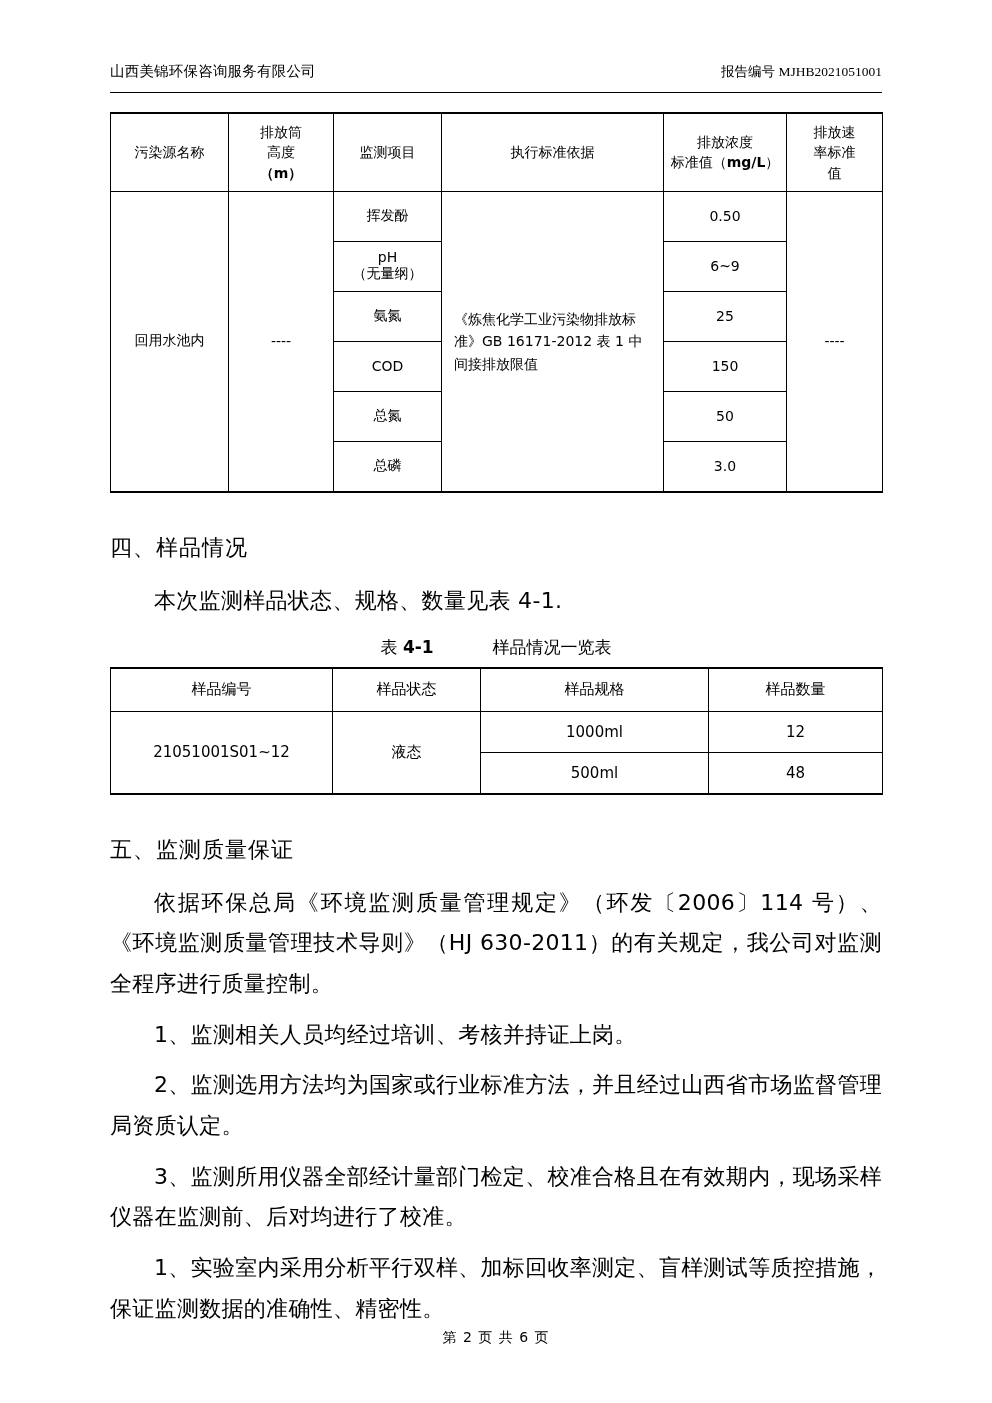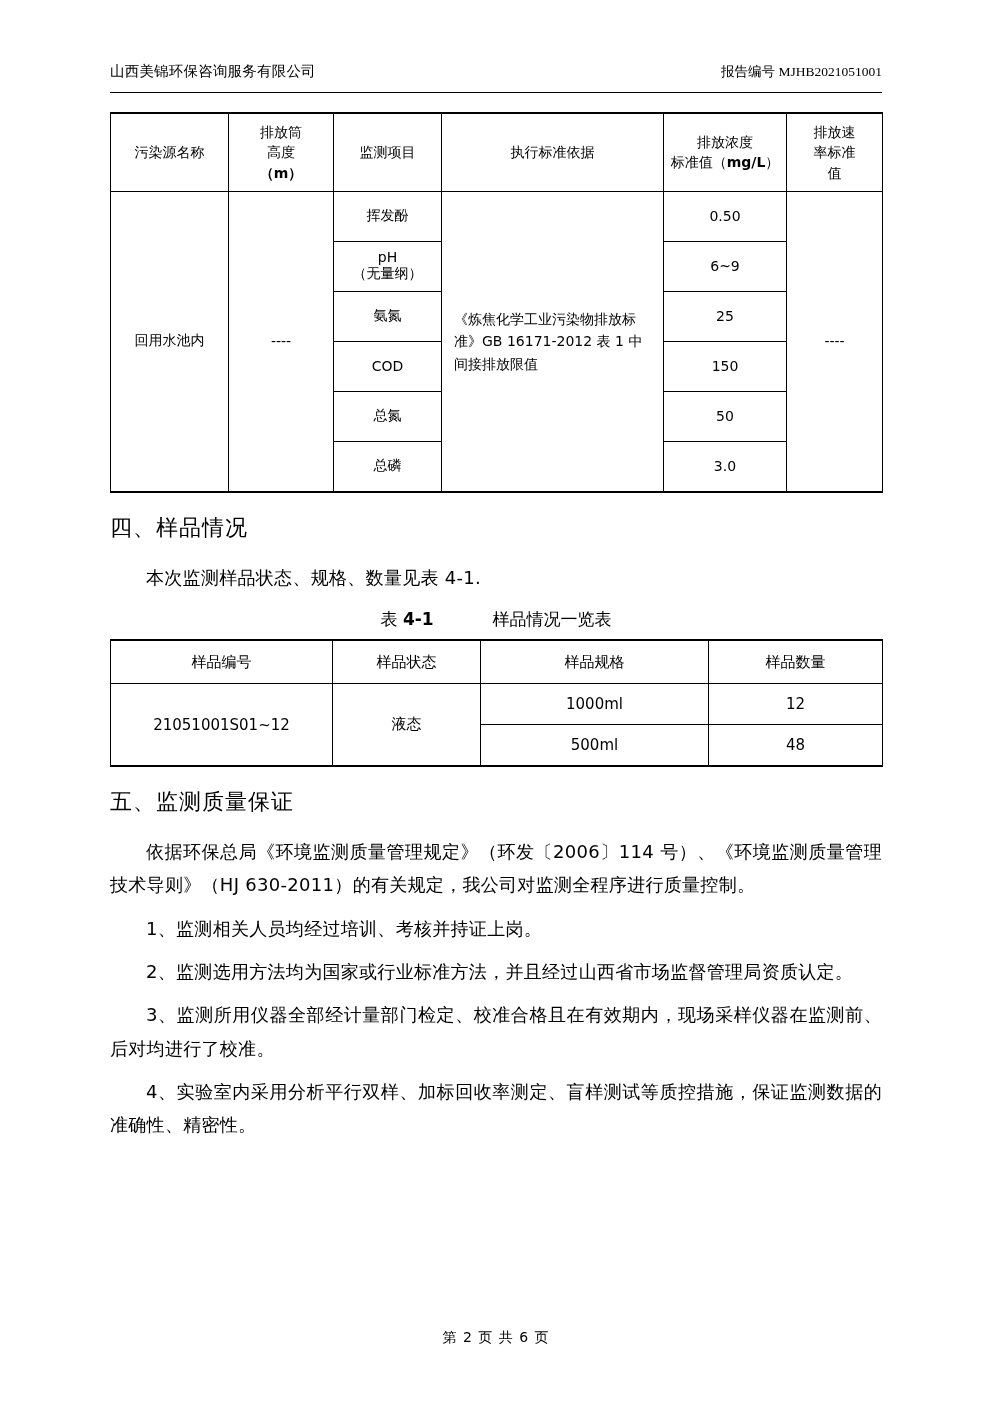--- a/index.html
+++ b/index.html
@@ -89,26 +89,26 @@
     line-height: 1.6;
     font-size: 14px;
   }
   .bold { font-weight: bold; }
 
   
   h2.section {
     font-family: "DejaVu Sans", "Liberation Sans", sans-serif;
     font-size: 22px;
     font-weight: normal;
-    margin: 20px 0 0 0;
+    margin: 40px 0 0 0;
     letter-spacing: 1px;
   }
   p.body {
     font-family: "DejaVu Sans", "Liberation Sans", sans-serif;
-    font-size: 18px;
+    font-size: 22px;
     line-height: 1.85;
     margin: 18px 0 0 0;
     text-indent: 2em;
     text-align: justify;
     letter-spacing: 0.3px;
   }
   p.tight { margin-top: 10px; }
   .table-caption {
     font-family: "DejaVu Sans", "Liberation Sans", sans-serif;
     font-size: 17px;
@@ -247,21 +247,21 @@
           <td>48</td>
         </tr>
       </tbody>
     </table>
 
     <h2 class="section">五、监测质量保证</h2>
     <p class="body">依据环保总局《环境监测质量管理规定》（环发〔2006〕114 号）、《环境监测质量管理技术导则》（HJ 630-2011）的有关规定，我公司对监测全程序进行质量控制。</p>
     <p class="body tight">1、监测相关人员均经过培训、考核并持证上岗。</p>
     <p class="body tight">2、监测选用方法均为国家或行业标准方法，并且经过山西省市场监督管理局资质认定。</p>
     <p class="body tight">3、监测所用仪器全部经计量部门检定、校准合格且在有效期内，现场采样仪器在监测前、后对均进行了校准。</p>
-    <p class="body tight">4、实验室内采用分析平行双样、加标回收率测定、盲样测试等质控措施，保证监测数据的准确性、精密性。</p>
+    <p class="body tight">1、实验室内采用分析平行双样、加标回收率测定、盲样测试等质控措施，保证监测数据的准确性、精密性。</p>
 
   </div>
 
   <div class="footer">
     <span class="pn">第 2 页 共 6 页</span>
   </div>
 
 </div>
 
 </body></html>

